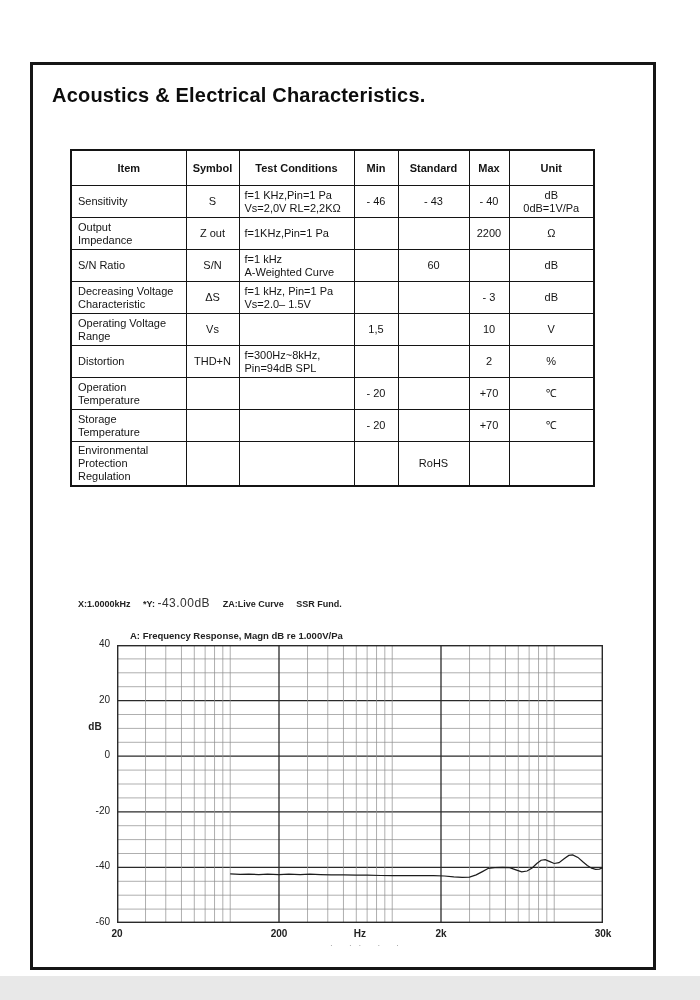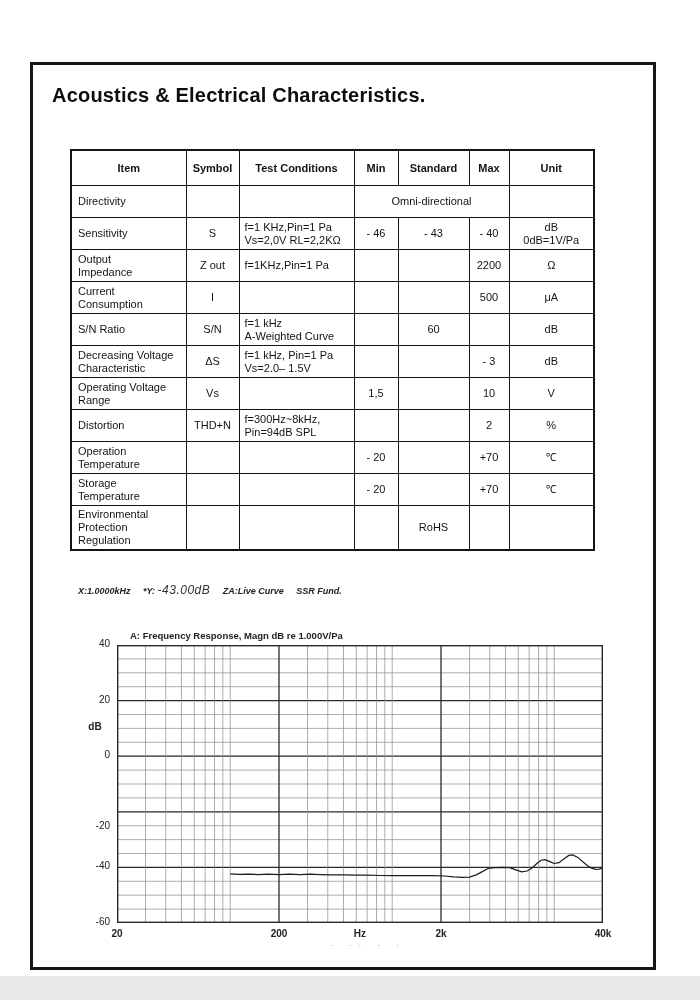--- a/index.html
+++ b/index.html
@@ -22,21 +22,21 @@
   table.spec{border:2px solid #141414;}
   table.spec th{font-size:11px;font-weight:bold;height:30px;text-align:center;}
   table.spec td{height:27px;text-align:center;}
   table.spec td.c-item{text-align:left;padding-left:6px;}
   table.spec td.c-cond{text-align:left;padding-left:5px;}
   
   .chart-title{
     position:absolute;left:30px;top:569px;width:622px;text-align:center;
     font-size:23px;font-weight:bold;letter-spacing:.4px;color:#0d0d0d;
   }
-  .status-line{position:absolute;left:78px;top:583px;font-size:9px;font-weight:bold;color:#222;white-space:nowrap;font-style:italic;}
+  .status-line{position:absolute;left:78px;top:596px;font-size:9px;font-weight:bold;color:#222;white-space:nowrap;}
   .status-line .sp{margin-right:10px;}
   .status-line .yv{font-size:12px;font-weight:normal;letter-spacing:.5px;color:#333;margin-right:10px;}
   .plot-label{position:absolute;left:130px;top:630px;font-size:9.5px;font-weight:bold;color:#222;}
   .plot{position:absolute;left:117px;top:645px;width:486px;height:278px;}
   .ytick{position:absolute;width:40px;text-align:right;font-size:10px;font-weight:normal;color:#222;}
   .xtick{position:absolute;width:44px;text-align:center;font-size:10px;font-weight:bold;color:#222;top:928px;}
   .ylab{position:absolute;left:82px;top:721px;width:26px;font-size:10px;font-weight:bold;color:#222;text-align:center;}
   .artifact{position:absolute;left:330px;top:941px;font-size:8px;color:#999;letter-spacing:7px;}
 </style>
 </head>
@@ -63,52 +63,36 @@
         <th>Symbol</th>
         <th>Test Conditions</th>
         <th>Min</th>
         <th>Standard</th>
         <th>Max</th>
         <th>Unit</th>
       </tr>
     </thead>
     <tbody id="spec-body">
         <tr>
-          <td class="c-item">Directivity</td>
-          <td></td>
-          <td class="c-cond"></td>
-          <td colspan="3">Omni-directional</td>
-          <td></td>
-        </tr>
-        <tr>
           <td class="c-item">Sensitivity</td>
           <td>S</td>
           <td class="c-cond">f=1 KHz,Pin=1 Pa<br>Vs=2,0V RL=2,2KΩ</td>
           <td>- 46</td>
           <td>- 43</td>
           <td>- 40</td>
           <td>dB<br>0dB=1V/Pa</td>
         </tr>
         <tr>
           <td class="c-item">Output<br>Impedance</td>
           <td>Z out</td>
           <td class="c-cond">f=1KHz,Pin=1 Pa</td>
           <td></td>
           <td></td>
           <td>2200</td>
           <td>Ω</td>
-        </tr>
-        <tr>
-          <td class="c-item">Current<br>Consumption</td>
-          <td>I</td>
-          <td class="c-cond"></td>
-          <td></td>
-          <td></td>
-          <td>500</td>
-          <td>μA</td>
         </tr>
         <tr>
           <td class="c-item">S/N Ratio</td>
           <td>S/N</td>
           <td class="c-cond">f=1 kHz<br>A-Weighted Curve</td>
           <td></td>
           <td>60</td>
           <td></td>
           <td>dB</td>
         </tr>
@@ -231,24 +215,24 @@
         <line x1="324" y1="0" x2="324" y2="278" stroke="#2a2a2a" stroke-width="1.3"></line>
         <line x1="486" y1="0" x2="486" y2="278" stroke="#2a2a2a" stroke-width="1.3"></line>
         <rect x="0.7" y="0.7" width="484.6" height="276.6" fill="none" stroke="#2a2a2a" stroke-width="1.4"></rect>
         <polyline points="113.2,228.8 123.1,229.3 131.7,229.1 141.8,229.6 150.6,229.1 162.0,229.6 171.8,229.1 183.1,229.6 192.8,229.1 203.4,229.6 214.2,229.9 226.5,229.9 239.3,230.2 250.1,230.2 263.8,230.5 275.2,230.7 288.1,230.7 303.8,230.5 316.6,230.7 327.4,231.0 336.8,231.9 345.1,232.4 352.5,232.1 359.2,229.9 365.4,226.6 371.0,223.5 377.9,222.7 385.6,222.4 392.6,222.7 398.9,224.9 404.7,226.8 410.1,226.0 415.1,223.0 419.8,218.5 424.1,215.2 428.2,214.6 432.9,216.6 437.2,218.5 442.0,217.7 447.1,213.8 451.8,210.4 455.7,209.9 460.9,212.4 465.8,216.8 470.3,220.5 474.6,223.2 478.6,224.3 482.4,224.1 486.0,222.7" fill="none" stroke="#1c1c1c" stroke-width="1.2"></polyline>
       </svg></div>
   <div class="ylab">dB</div>
   <div id="ticks">
       <div class="ytick" style="left: 70px; top: 638px;">40</div>
       <div class="ytick" style="left: 70px; top: 693.6px;">20</div>
       <div class="ytick" style="left: 70px; top: 749.2px;">0</div>
-      <div class="ytick" style="left: 70px; top: 804.8px; margin-top: 15px;">-20</div>
+      <div class="ytick" style="left: 70px; top: 804.8px;">-20</div>
       <div class="ytick" style="left: 70px; top: 860.4px;">-40</div>
       <div class="ytick" style="left: 70px; top: 916px;">-60</div>
       <div class="xtick" style="left: 95px;">20</div>
       <div class="xtick" style="left: 257px;">200</div>
       <div class="xtick" style="left: 337.949px;">Hz</div>
       <div class="xtick" style="left: 419px;">2k</div>
-      <div class="xtick" style="left: 581px;">40k</div>
+      <div class="xtick" style="left: 581px;">30k</div>
     </div>
 
   <div class="artifact">· ·· · ·</div>
 </div>
 
 </body></html>

